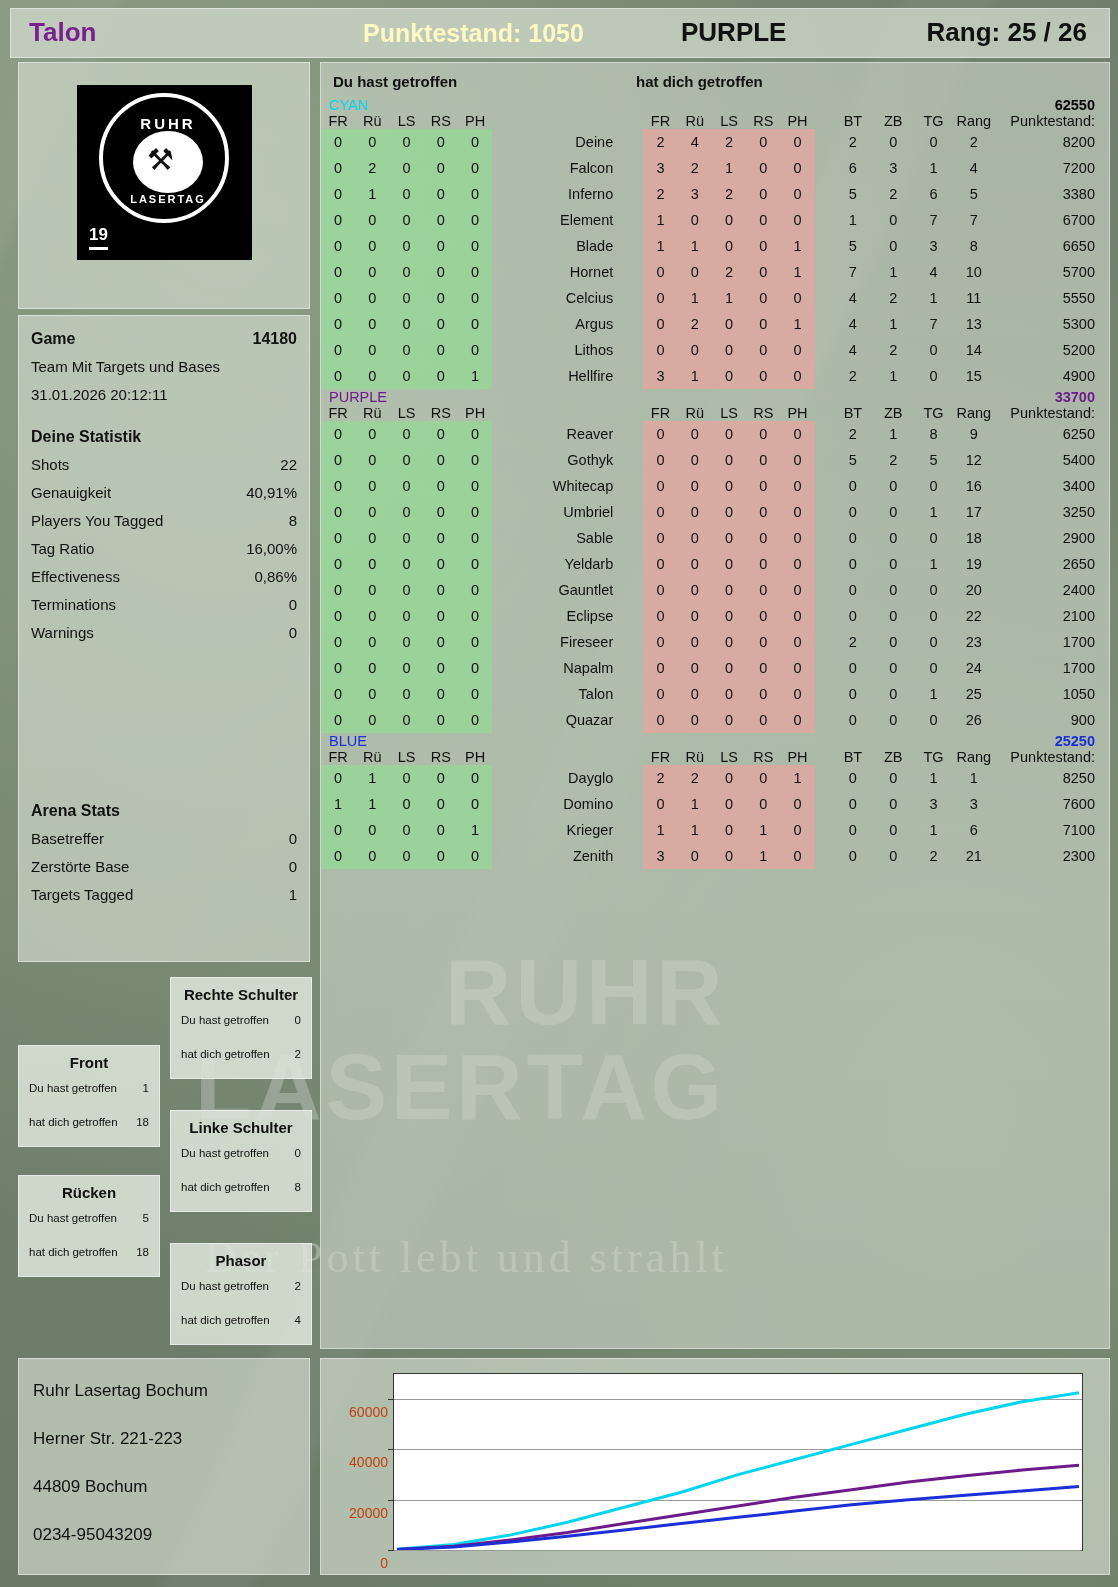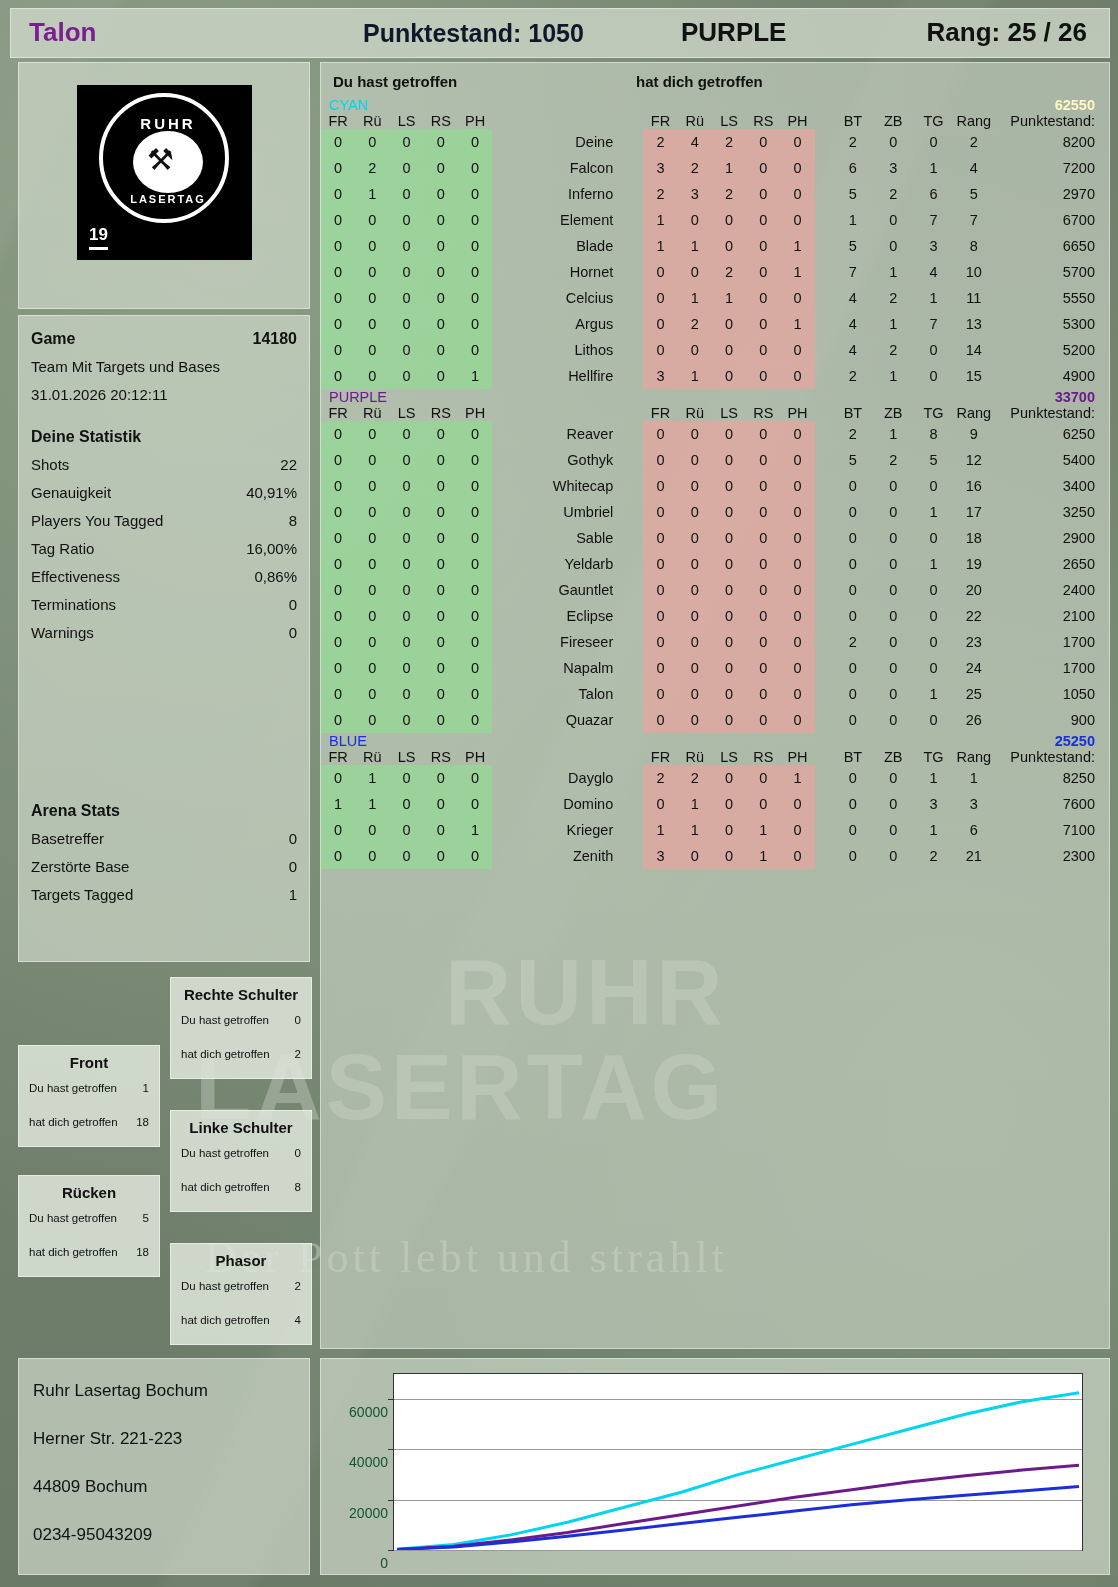--- a/index.html
+++ b/index.html
@@ -33,21 +33,21 @@
     position:absolute; z-index:2;
     background:rgba(205,215,200,.72);
     border:1px solid rgba(255,255,255,.45);
   }
 
   
   #header{ left:10px; top:8px; width:1098px; height:48px; background:rgba(205,215,200,.80); }
   #header .nick{
     position:absolute; left:18px; top:8px; font-size:26px; font-weight:bold; color:#7a1f8f;
   }
-  #header .score{ position:absolute; left:352px; top:10px; font-size:25px; font-weight:bold; color:#0f172a; }
+  #header .score{ position:absolute; left:352px; top:10px; font-size:25px; font-weight:bold; color:#fef9c3; }
   #header .teamname{ position:absolute; left:670px; top:8px; font-size:26px; font-weight:bold; color:#111; }
   #header .rank{ position:absolute; right:22px; top:8px; font-size:26px; font-weight:bold; color:#111; }
 
   
   #logo-panel{ left:18px; top:62px; width:290px; height:245px; }
   .logo-box{
     position:absolute; left:58px; top:22px; width:175px; height:175px; background:#000;
     color:#fff;
   }
   .logo-ring{
@@ -102,21 +102,21 @@
   .green{ background:rgba(150,215,150,.80); }
   .red{ background:rgba(226,168,160,.80); }
   tr.data td{ height:26px; }
 
   
   #chart-panel{ left:320px; top:1358px; width:788px; height:215px; background:rgba(205,215,200,.72); }
   .chart-plot{
     position:absolute; left:72px; top:14px; width:690px; height:178px;
     background:#fff; border:1px solid #333; box-sizing:border-box;
   }
-  .ylab{ position:absolute; right:700px; font-size:14px; color:#14532d; white-space:nowrap; }
+  .ylab{ position:absolute; right:700px; font-size:14px; color:#c2410c; white-space:nowrap; }
   .tick{ position:absolute; left:-6px; width:6px; border-top:1px solid #333; }
   .gridline{ position:absolute; left:0; width:100%; border-top:1px solid #999; }
 </style>
 </head>
 <body>
 
 <div class="bg-deco"></div>
 <div class="watermark wm1">RUHR</div>
 <div class="watermark wm2">LASERTAG</div>
 <div class="watermark wm3">Der Pott lebt und strahlt</div>
@@ -255,21 +255,21 @@
         <tr class="teamhdr">
           <td colspan="5" style="color:#00d5ef;padding-left:8px">CYAN</td>
           <td class="c-name"></td>
           <td class="c-gap"></td>
           <td colspan="5"></td>
           <td class="c-gap"></td>
           <td class="c-bt"></td>
           <td class="c-bt"></td>
           <td class="c-bt"></td>
           <td class="c-bt"></td>
-          <td class="c-pts" style="color:#fef9c3;font-weight:bold">62550</td>
+          <td class="c-pts" style="color:#000000;font-weight:bold">62550</td>
         </tr>
         <tr class="colhdr">
           <td class="c-num">FR</td>
           <td class="c-num">Rü</td>
           <td class="c-num">LS</td>
           <td class="c-num">RS</td>
           <td class="c-num">PH</td>
           <td class="c-name"></td>
           <td class="c-gap"></td>
           <td class="c-num">FR</td>
@@ -335,21 +335,21 @@
           <td class="c-num red">2</td>
           <td class="c-num red">3</td>
           <td class="c-num red">2</td>
           <td class="c-num red">0</td>
           <td class="c-num red">0</td>
           <td class="c-gap"></td>
           <td class="c-bt">5</td>
           <td class="c-bt">2</td>
           <td class="c-bt">6</td>
           <td class="c-bt">5</td>
-          <td class="c-pts">2970</td>
+          <td class="c-pts">3380</td>
         </tr>
         <tr class="data">
           <td class="c-num green">0</td>
           <td class="c-num green">0</td>
           <td class="c-num green">0</td>
           <td class="c-num green">0</td>
           <td class="c-num green">0</td>
           <td class="c-name">Element</td>
           <td class="c-gap"></td>
           <td class="c-num red">1</td>

